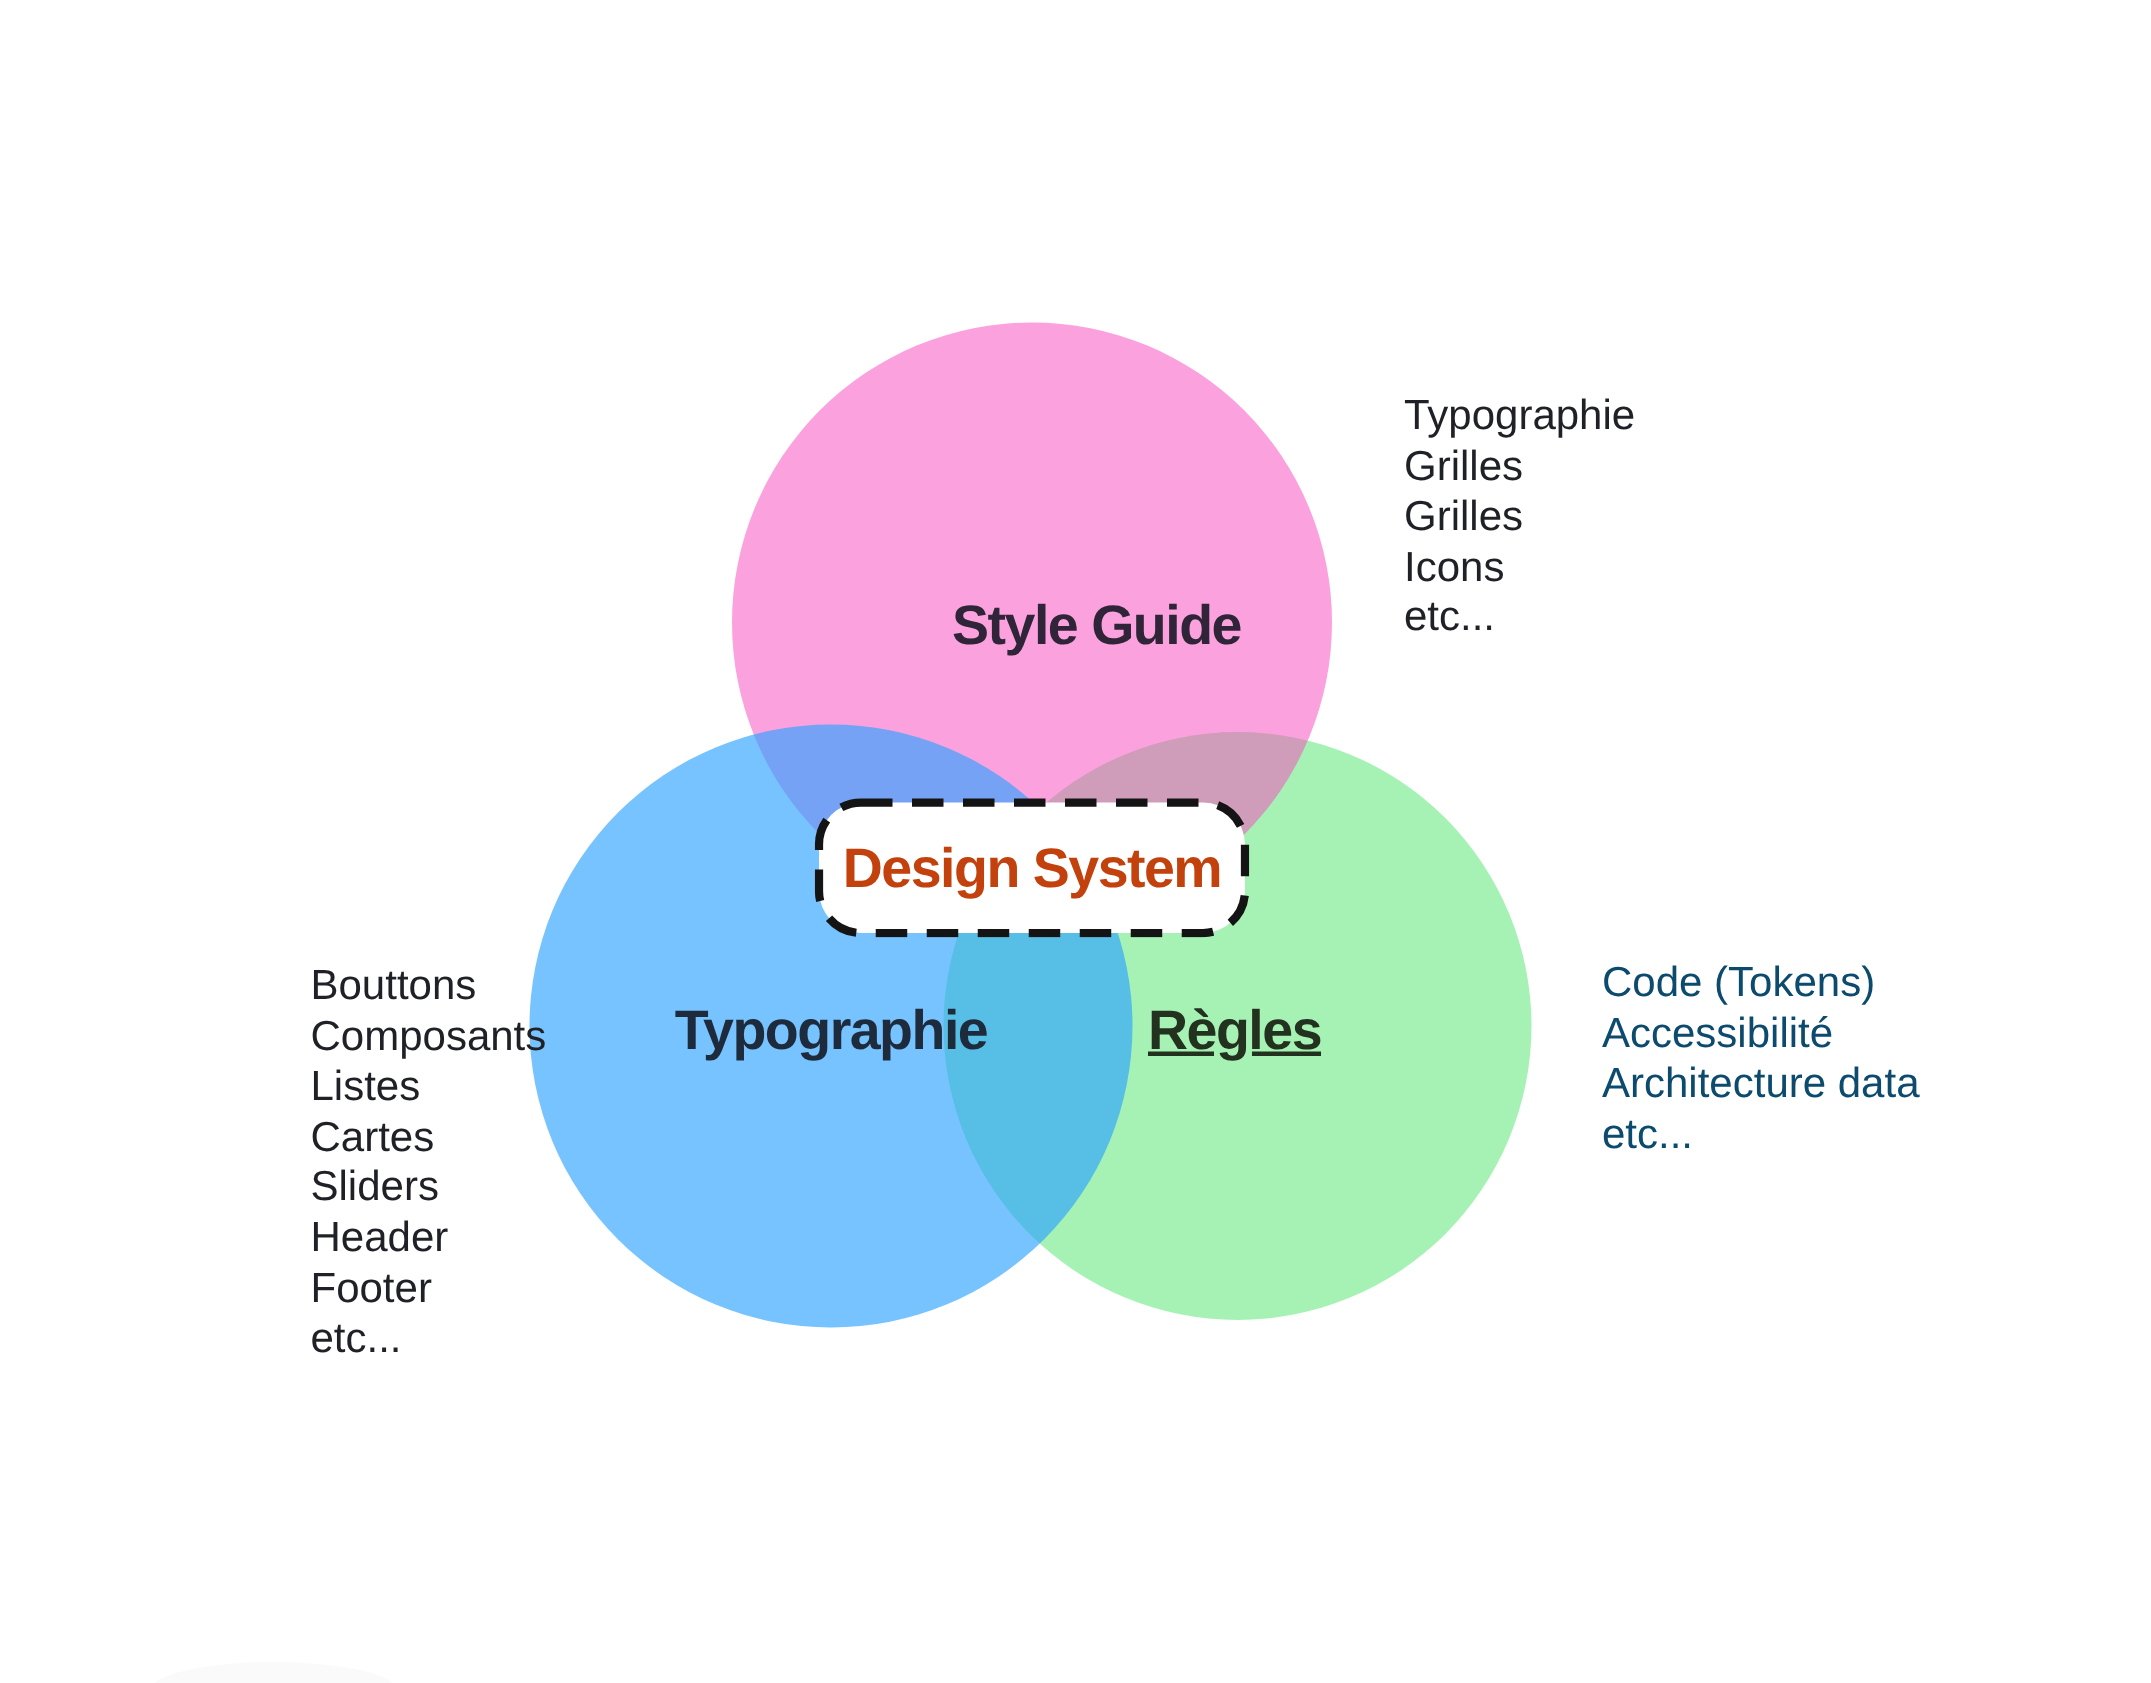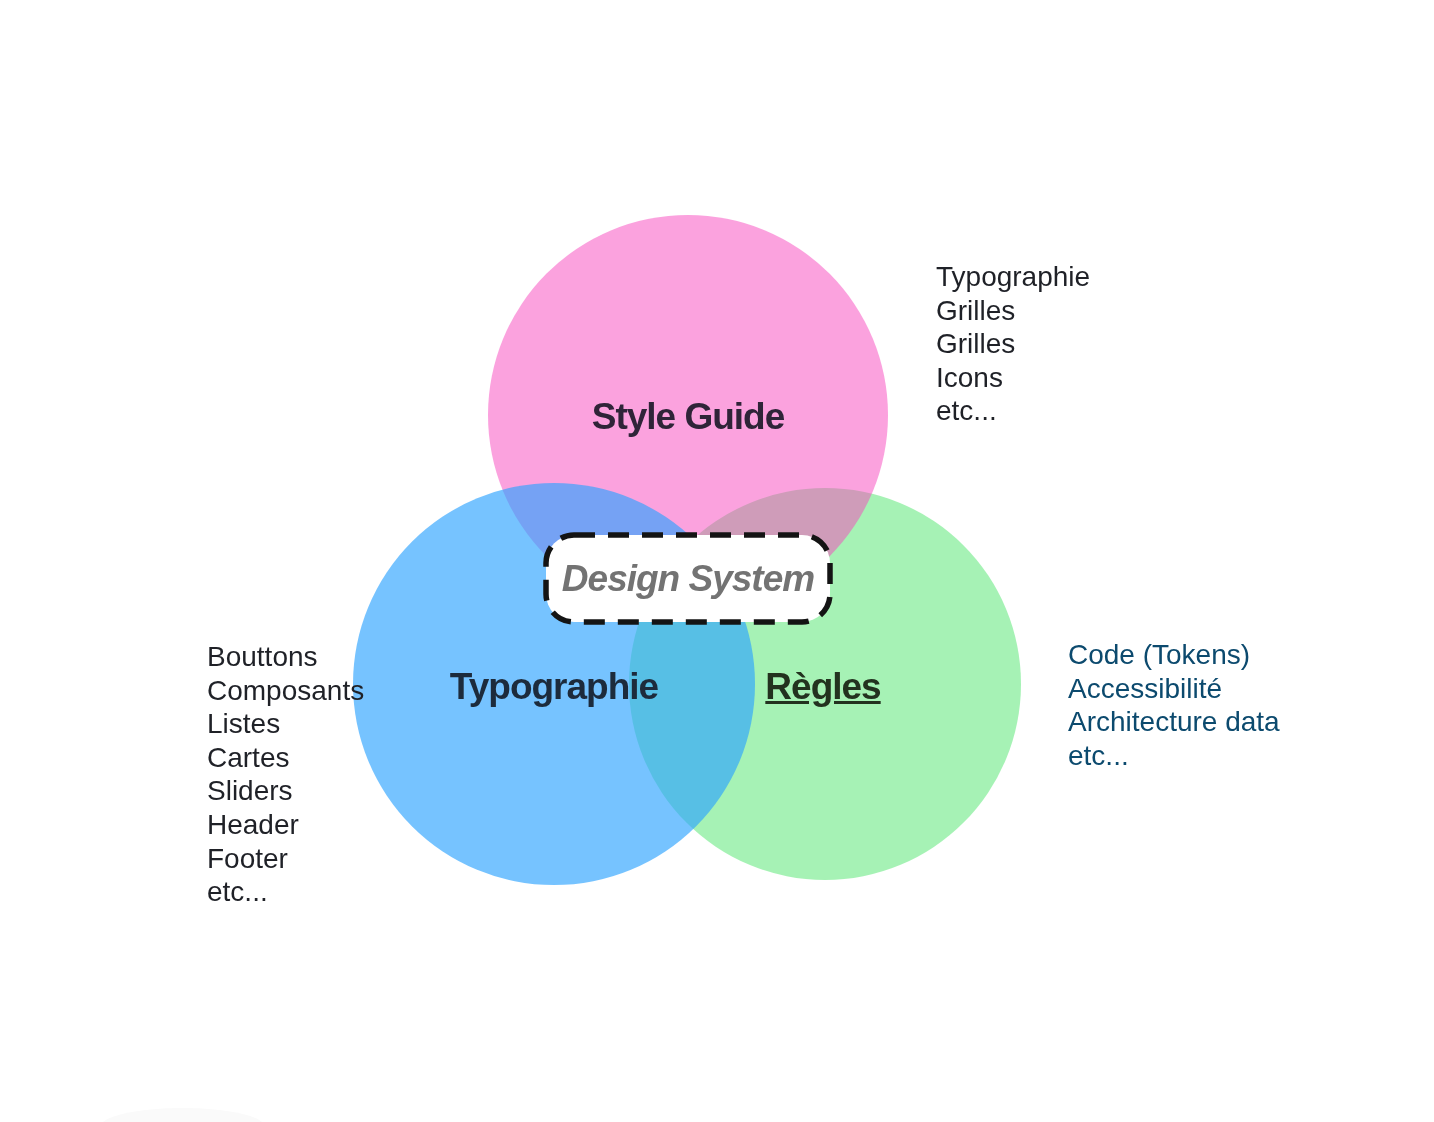--- a/index.html
+++ b/index.html
@@ -27,21 +27,21 @@
   .circle-label {
     position: absolute;
     z-index: 5;
     font-size: 37px;
     font-weight: 700;
     letter-spacing: -1px;
     text-align: center;
     line-height: 42px;
     white-space: nowrap;
   }
-  #label-style-guide { left: 488px; top: 396px; width: 400px; }
+  #label-style-guide { left: 488px; top: 396px; width: 400px; padding-left: 43px; }
   #label-composants  { left: 404px; top: 666px; width: 300px; }
   #label-regles      { left: 723px; top: 666px; width: 200px; }
 
   .center-badge {
     position: absolute;
     left: 543px;
     top: 532px;
     width: 290px;
     height: 93px;
     z-index: 6;
@@ -96,21 +96,21 @@
   <div class="circle" id="circle-blue" style="background: rgba(44, 163, 255, 0.65);"></div>
 
   <div class="circle-label" id="label-style-guide" style="color: rgb(47, 36, 56);">Style Guide</div>
   <div class="circle-label" id="label-composants" style="color: rgb(29, 43, 60);">Typographie</div>
   <div class="circle-label" id="label-regles" style="color: rgb(35, 50, 31); text-decoration: underline;">Règles</div>
 
   <div class="center-badge">
     <svg width="290" height="93" viewBox="0 0 290 93" aria-hidden="true">
       <rect x="3" y="3" width="284" height="87" rx="28" ry="28" stroke-width="5.5" stroke-dasharray="21 13" stroke="#141414" fill="#ffffff"></rect>
     </svg>
-    <span class="badge-text" style="color: #737373; font-style: italic;">Design System</span>
+    <span class="badge-text" style="color: #c2410c;">Design System</span>
   </div>
 
   <div class="note-list" id="list-style-guide" style="color: rgb(31, 33, 39);">
     <div>Typographie</div>
     <div>Grilles</div>
     <div>Grilles</div>
     <div>Icons</div>
     <div>etc...</div>
   </div>
 

